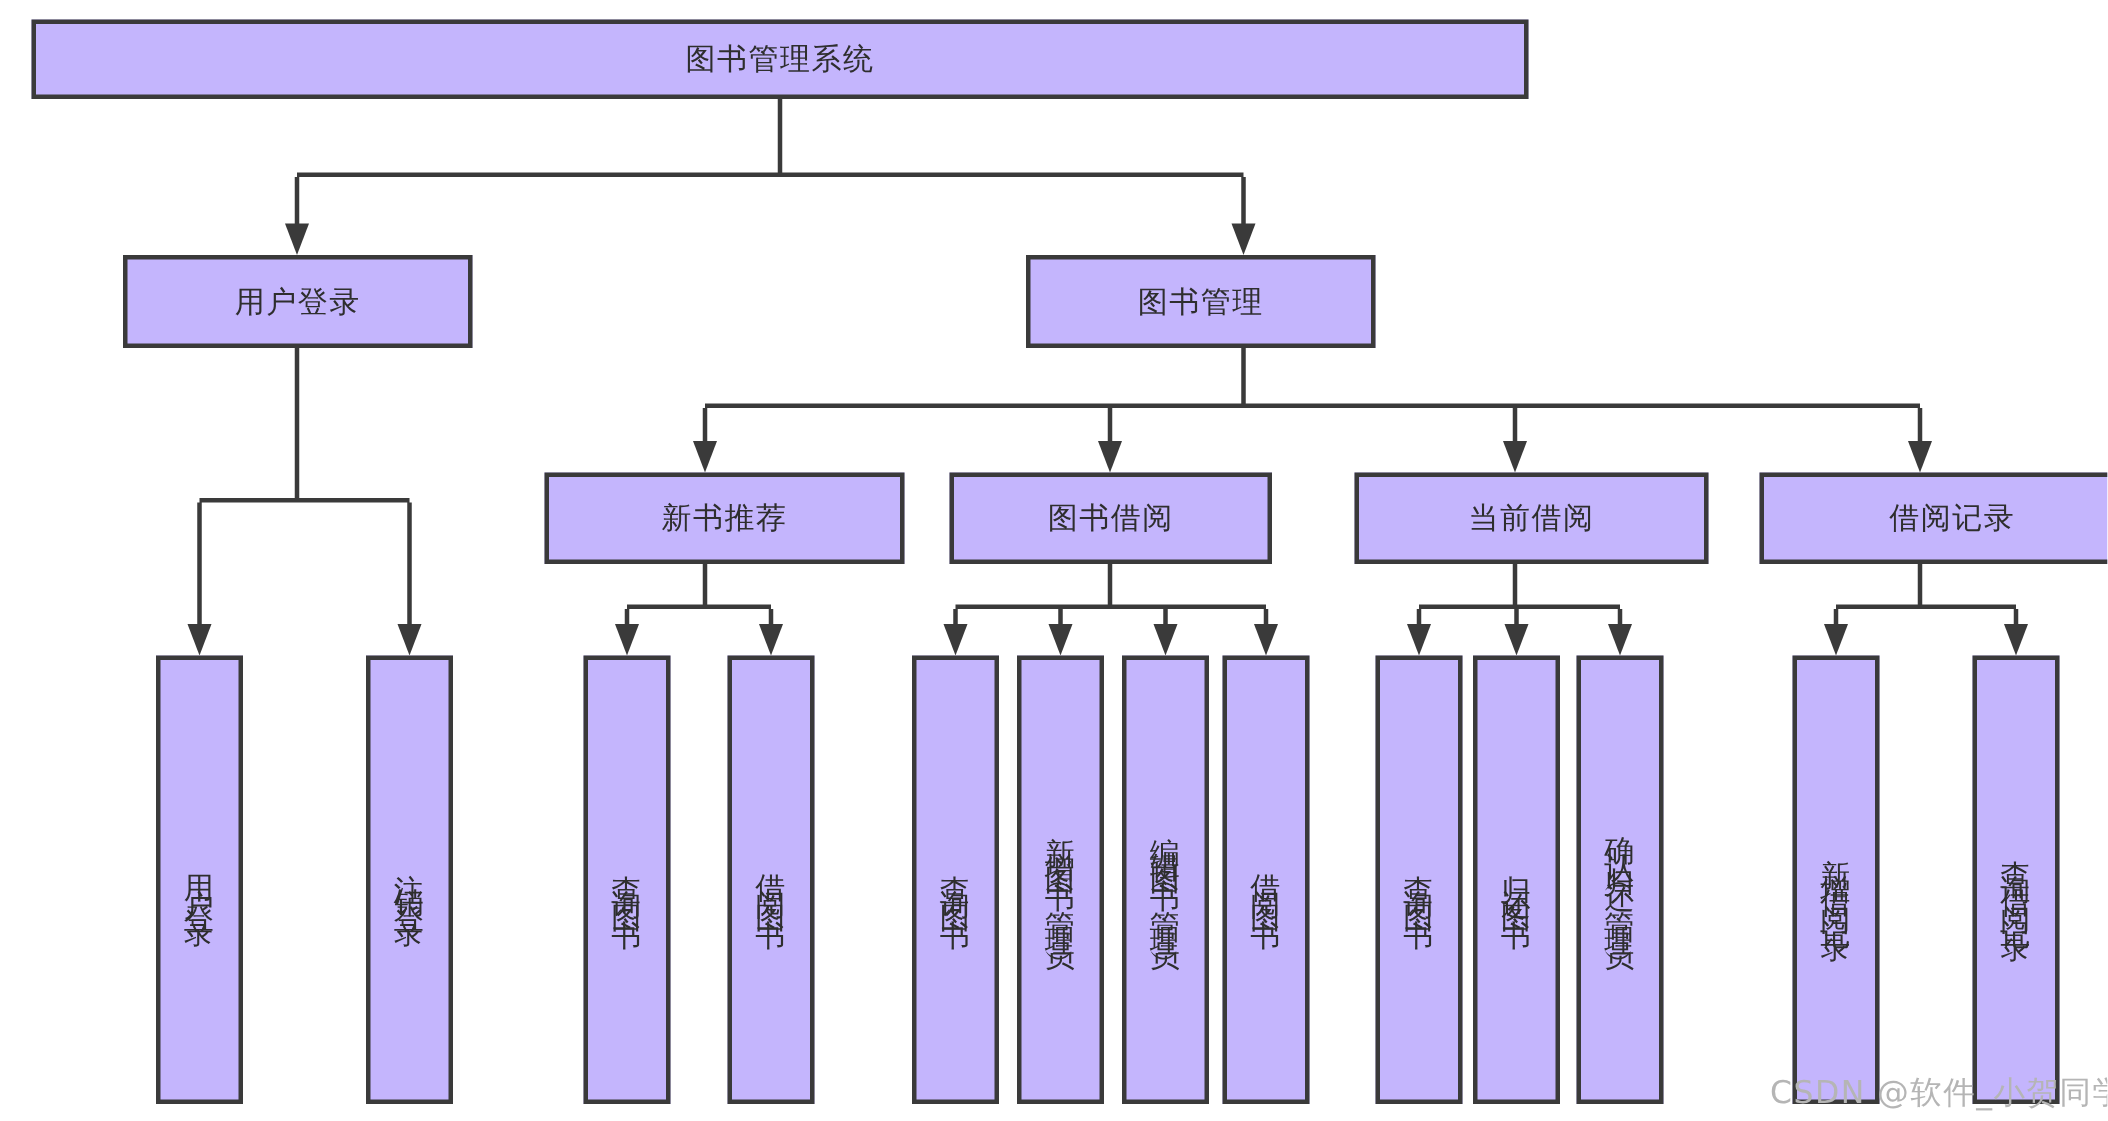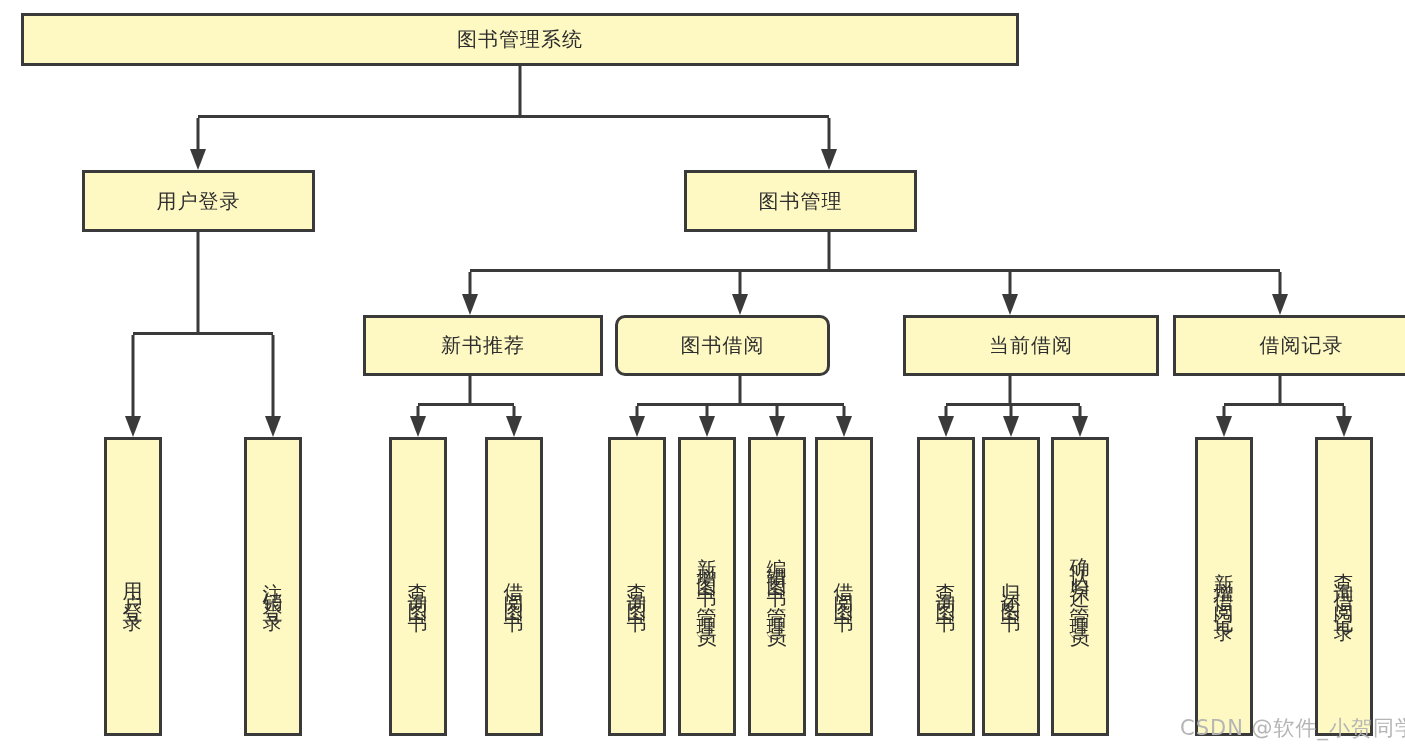--- a/index.html
+++ b/index.html
@@ -6,21 +6,21 @@
   #canvas{
     position:relative;
     width:1405px;height:747px;
     background:#ffffff;
     font-family:"DejaVu Sans","Liberation Sans",sans-serif;
     overflow:hidden;
   }
   #connectors{position:absolute;left:0;top:0;z-index:1;}
   .node{
     position:absolute;
-    background:#fef9c3;
+    background:#c4b5fd;
     border:3px solid #3a3a3a;
     box-sizing:border-box;
     display:flex;align-items:center;justify-content:center;
     color:#2e2e2e;
     font-size:20px;
     z-index:2;
     text-align:center;
   }
   .node.h{letter-spacing:1px;}
   .node.leaf{
@@ -87,22 +87,22 @@
       <polygon points="1336,416 1352,416 1344,437"></polygon>
     </g>
   </svg>
 
   <div class="node h" style="left:21px;top:13px;width:998px;height:53px;">图书管理系统</div>
 
   <div class="node h" style="left:82px;top:170px;width:233px;height:62px;">用户登录</div>
   <div class="node h" style="left:684px;top:170px;width:233px;height:62px;">图书管理</div>
 
   <div class="node h" style="left:363px;top:315px;width:240px;height:61px;">新书推荐</div>
-  <div class="node h" style="left:615px;top:315px;width:215px;height:61px;border-radius:10px;">图书借阅</div>
-  <div class="node h" style="left:903px;top:315px;width:256px;height:61px;">当前借阅</div>
+  <div class="node h" style="left:633px;top:315px;width:215px;height:61px;">图书借阅</div>
+  <div class="node h" style="left:903px;top:315px;width:236px;height:61px;">当前借阅</div>
   <div class="node h" style="left:1173px;top:315px;width:257px;height:61px;">借阅记录</div>
 
   <div class="node leaf" style="left:104px;top:437px;width:58px;height:299px;">用户登录</div>
   <div class="node leaf" style="left:244px;top:437px;width:58px;height:299px;">注销登录</div>
 
   <div class="node leaf" style="left:389px;top:437px;width:58px;height:299px;">查询图书</div>
   <div class="node leaf" style="left:485px;top:437px;width:58px;height:299px;">借阅图书</div>
 
   <div class="node leaf" style="left:608px;top:437px;width:58px;height:299px;">查询图书</div>
   <div class="node leaf" style="left:678px;top:437px;width:58px;height:299px;">新增图书（管理员）</div>

